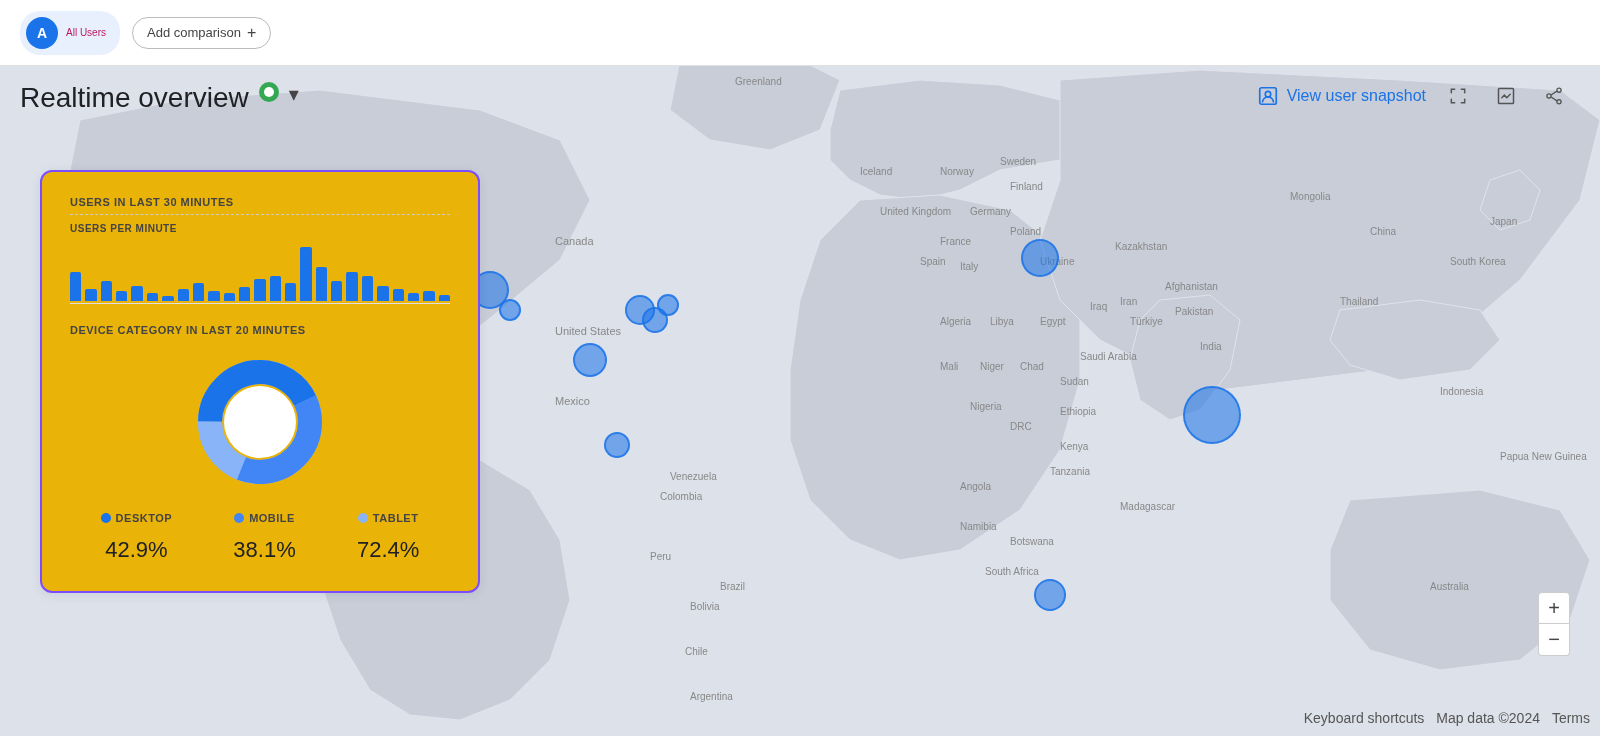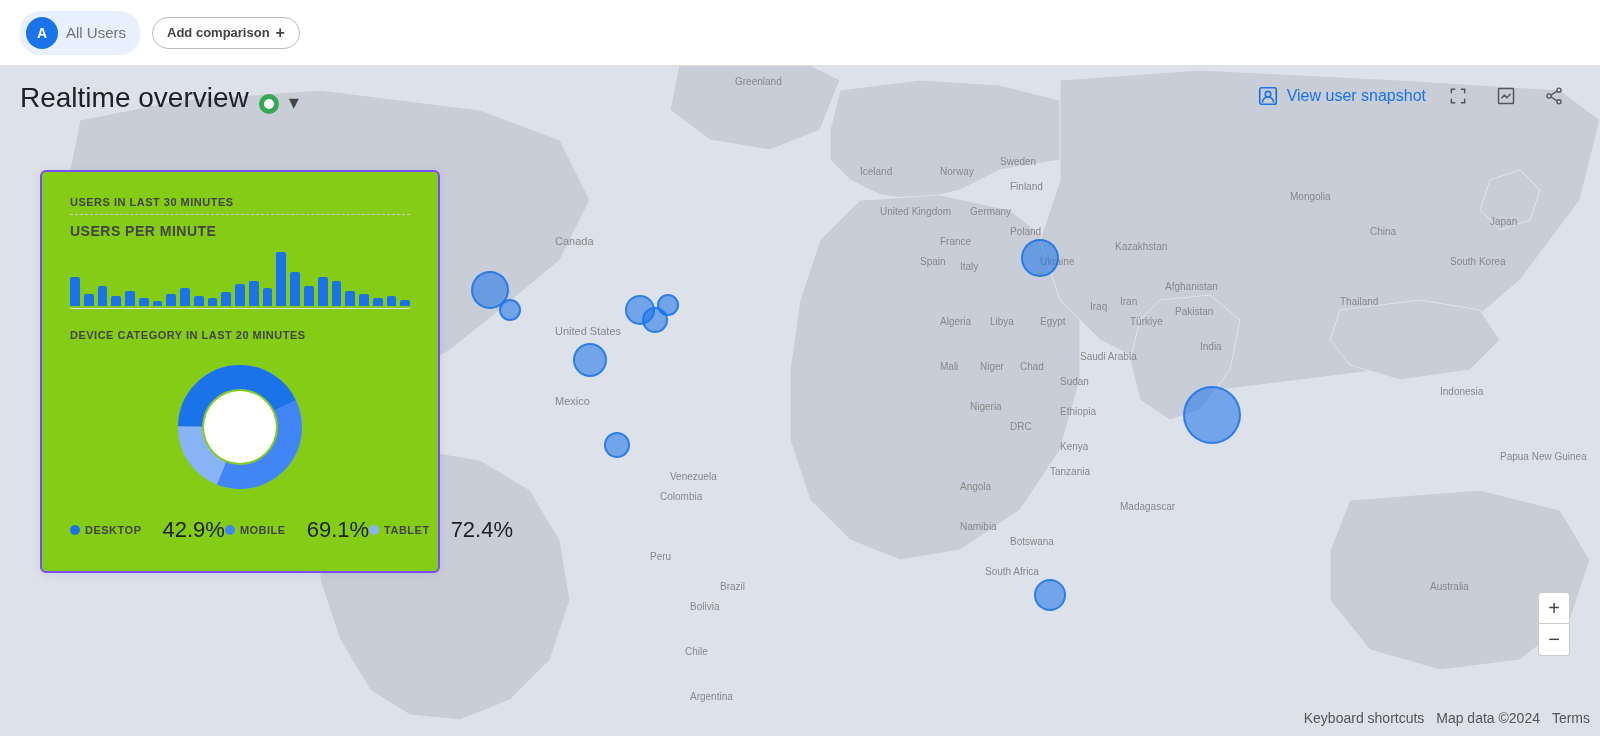--- a/index.html
+++ b/index.html
@@ -35,37 +35,36 @@
     }
     .user-avatar {
       width: 32px; height: 32px;
       border-radius: 50%;
       background: #1a73e8;
       color: #fff;
       display: flex; align-items: center; justify-content: center;
       font-size: 14px; font-weight: 600;
     }
     .user-label {
-      font-size: 15px;
-      color: #737373;
+      font-size: 10px;
+      color: #be185d;
       font-weight: 500;
     }
     .add-comparison {
       margin-left: 12px;
       display: flex;
       align-items: center;
       gap: 6px;
       border: 1.5px solid #bbb;
       border-radius: 20px;
       padding: 6px 14px;
       font-size: 13px;
       color: #444;
       cursor: pointer;
       background: #fff;
-      font-weight: bold;
     }
 
     
     .map-area {
       position: absolute;
       top: 0; left: 0; right: 0; bottom: 0;
       background: #e8eaf0;
       overflow: hidden;
     }
 
@@ -74,21 +73,21 @@
       width: 100%; height: 100%;
     }
 
     
     .header-overlay {
       position: absolute;
       top: 66px;
       left: 20px;
       z-index: 10;
       display: flex;
-      align-items: flex-end;
+      align-items: flex-start;
       gap: 10px;
       padding: 16px 0 8px 0;
     }
     .page-title {
       font-size: 28px;
       font-weight: 400;
       color: #202124;
     }
     .live-badge {
       display: flex;
@@ -137,24 +136,24 @@
       cursor: pointer;
       color: #444;
       font-size: 18px;
     }
 
     
     .stats-card {
       position: absolute;
       top: 170px;
       left: 40px;
-      width: 400px;
-      background: #84cc16;
+      width: 440px;
+      background: #eab308;
       border: 2px solid #7c4dff;
-      border-radius: 6px;
+      border-radius: 12px;
       padding: 24px 28px 28px;
       z-index: 20;
       box-shadow: 0 2px 12px rgba(0,0,0,0.08);
     }
 
     .stat-section-label {
       font-size: 11px;
       font-weight: 600;
       color: #444;
       letter-spacing: 0.5px;
@@ -164,21 +163,21 @@
     }
     .stat-big-number {
       font-size: 52px;
       font-weight: 400;
       color: #202124;
       line-height: 1.1;
       margin-bottom: 20px;
     }
 
     .stat-sub-label {
-      font-size: 14px;
+      font-size: 10px;
       font-weight: 600;
       color: #444;
       letter-spacing: 0.5px;
       margin-bottom: 10px;
     }
 
     
     .bar-chart {
       display: flex;
       align-items: flex-end;
@@ -214,23 +213,23 @@
     }
 
     
     .device-legend {
       display: flex;
       justify-content: space-around;
       margin-top: 8px;
     }
     .device-item {
       display: flex;
-      flex-direction: row;
-      align-items: center;
-      gap: 21px;
+      flex-direction: column;
+      align-items: center;
+      gap: 13px;
     }
     .device-label-row {
       display: flex;
       align-items: center;
       gap: 5px;
     }
     .device-dot {
       width: 10px; height: 10px;
       border-radius: 50%;
     }
@@ -497,21 +496,21 @@
         <div class="device-dot" style="background:#1a73e8;"></div>
         <span class="device-label">DESKTOP</span>
       </div>
       <span class="device-value">42.9%</span>
     </div>
     <div class="device-item">
       <div class="device-label-row">
         <div class="device-dot" style="background:#4285f4;"></div>
         <span class="device-label">MOBILE</span>
       </div>
-      <span class="device-value">69.1%</span>
+      <span class="device-value">38.1%</span>
     </div>
     <div class="device-item">
       <div class="device-label-row">
         <div class="device-dot" style="background:#8ab4f8;"></div>
         <span class="device-label">TABLET</span>
       </div>
       <span class="device-value">72.4%</span>
     </div>
   </div>
 </div>

